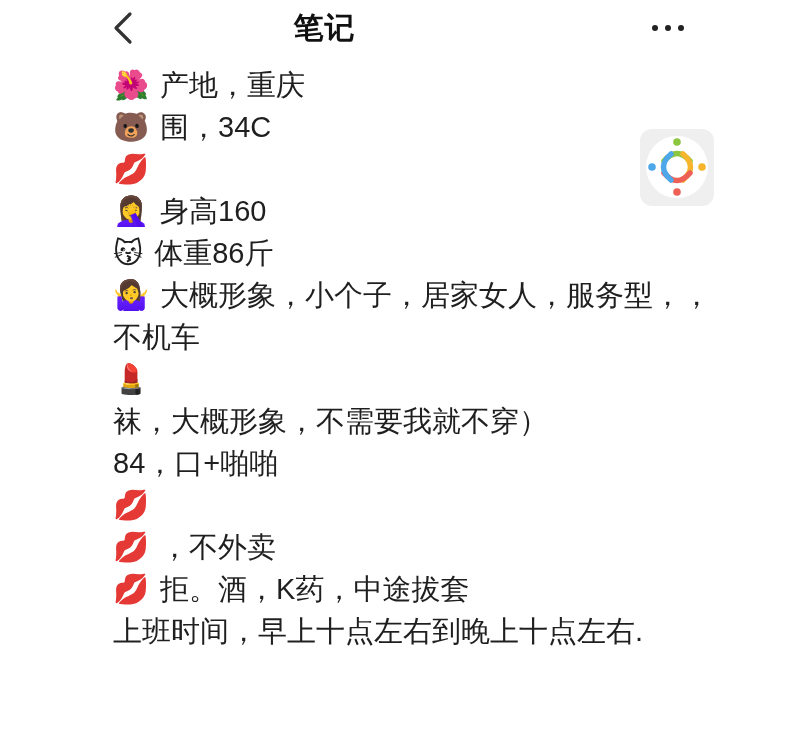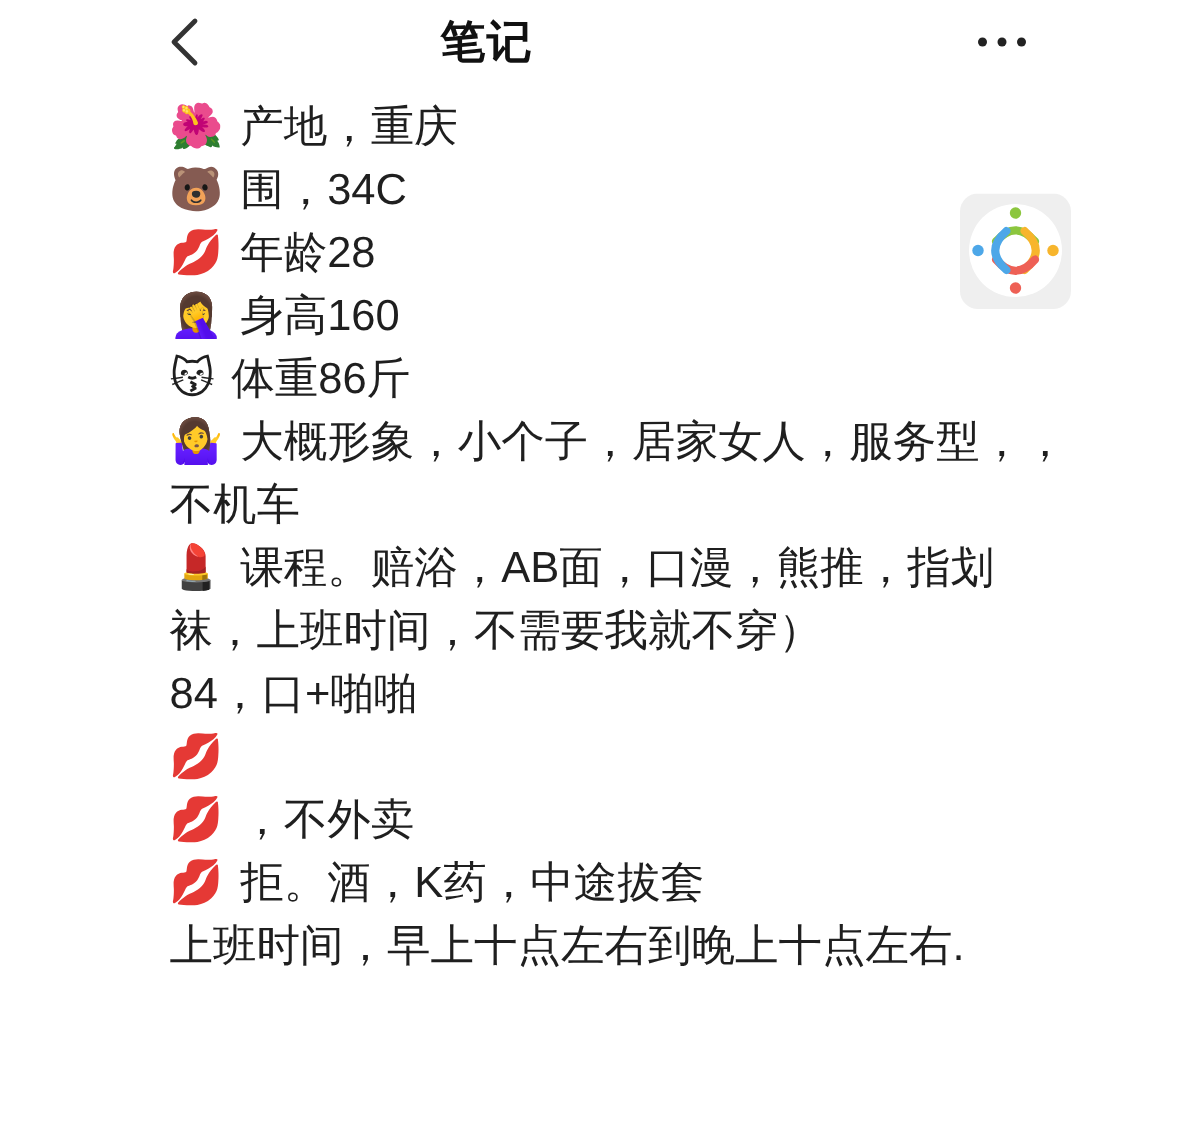--- a/index.html
+++ b/index.html
@@ -114,43 +114,41 @@
   <div class="line">
     <span class="emoji">🌺</span>
     <span class="txt">产地，重庆</span>
   </div>
   <div class="line">
     <span class="emoji">🐻</span>
     <span class="txt">围，34C</span>
   </div>
   <div class="line">
     <span class="emoji">💋</span>
-    <span class="txt">年龄28</span>
   </div>
   <div class="line">
     <span class="emoji">🤦‍♀️</span>
     <span class="txt">身高160</span>
   </div>
   <div class="line">
     <span class="emoji">😽</span>
     <span class="txt">体重86斤</span>
   </div>
   <div class="line">
     <span class="emoji">🤷‍♀️</span>
     <span class="txt">大概形象，小个子，居家女人，服务型，，</span>
   </div>
   <div class="line">
     <span class="txt">不机车</span>
   </div>
   <div class="line">
     <span class="emoji">💄</span>
-    <span class="txt">课程。赔浴，AB面，口漫，熊推，指划</span>
   </div>
   <div class="line">
-    <span class="txt">袜，上班时间，不需要我就不穿）</span>
+    <span class="txt">袜，大概形象，不需要我就不穿）</span>
   </div>
   <div class="line">
     <span class="txt">84，口+啪啪</span>
   </div>
   <div class="line">
     <span class="emoji">💋</span>
   </div>
   <div class="line">
     <span class="emoji">💋</span>
     <span class="txt">，不外卖</span>

